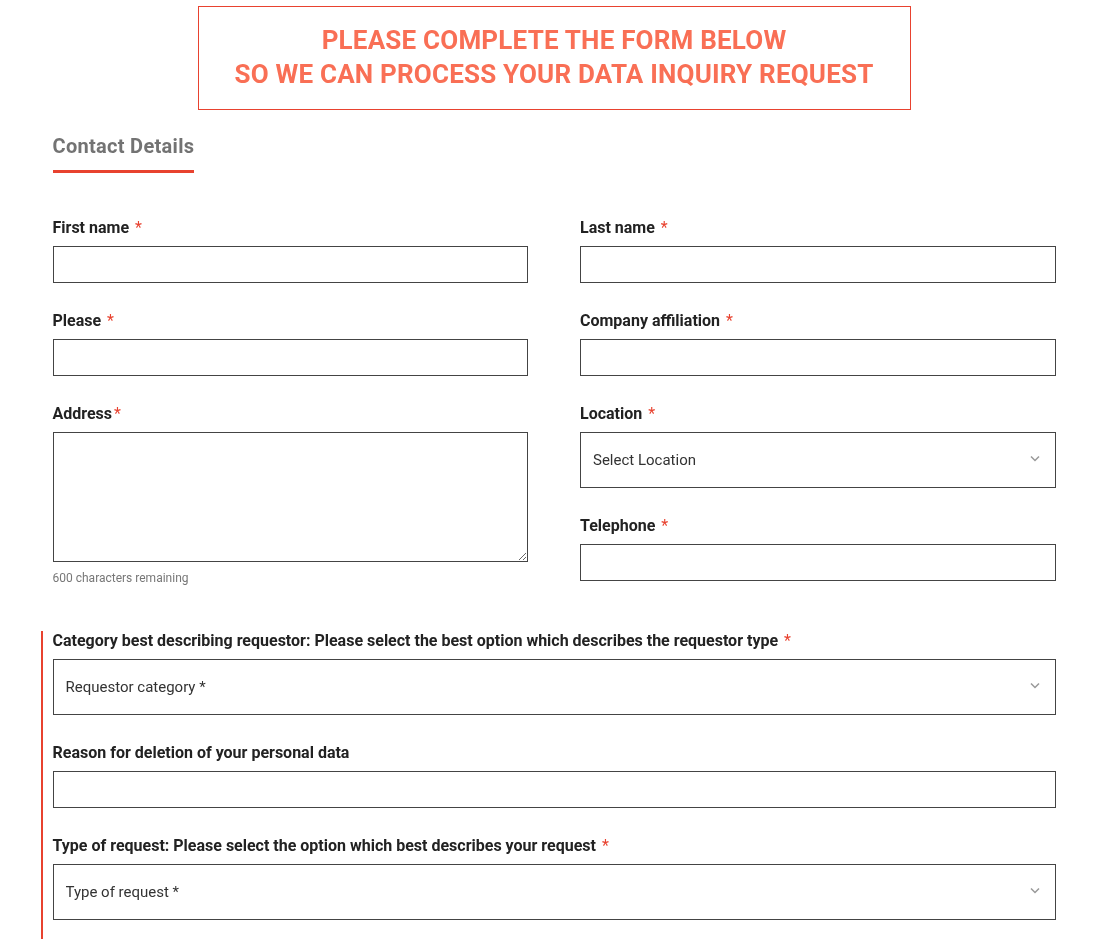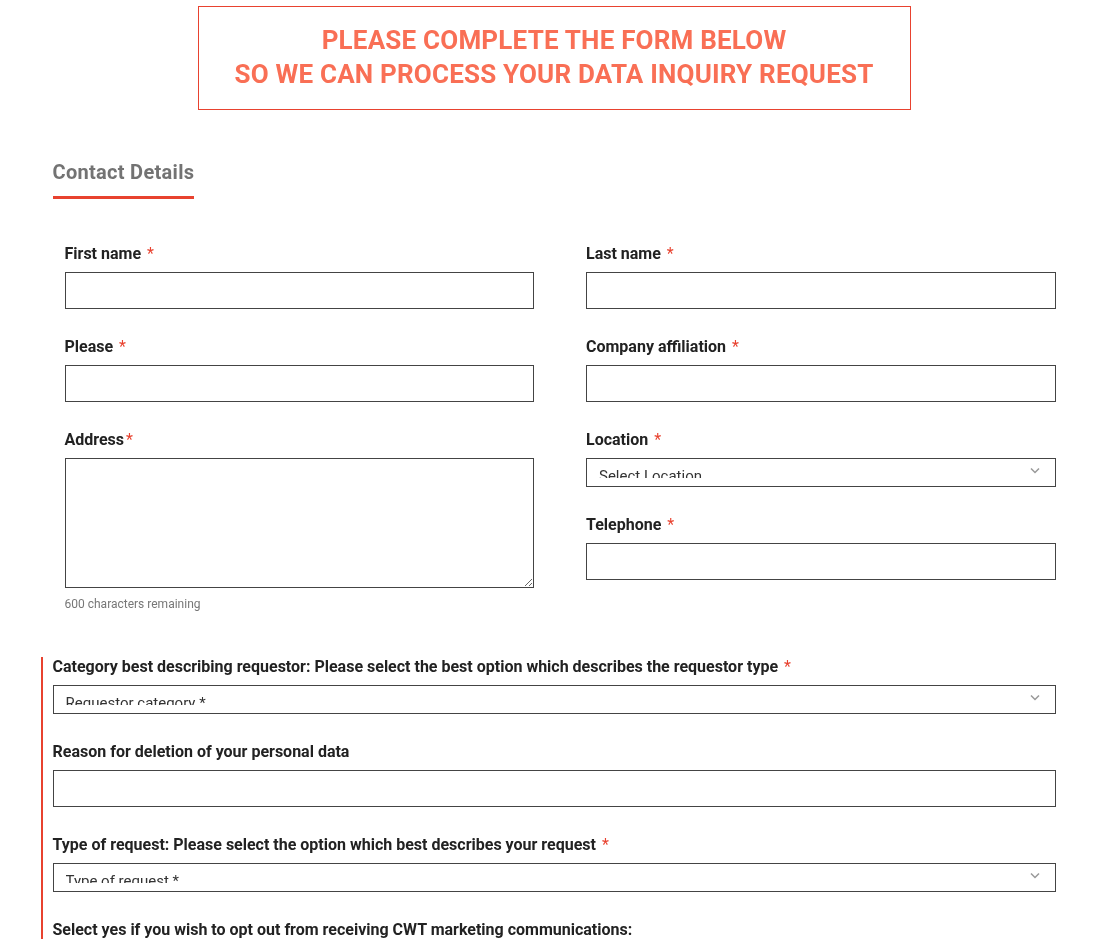--- a/index.html
+++ b/index.html
@@ -12,21 +12,21 @@
       background: #fff;
       padding: 6px 0;
     }
     .container {
       max-width: 1077px;
       margin: 0 auto;
       padding: 0 37px;
     }
     .header-box {
       border: 1px solid #e8422f;
-      margin: 0 auto 50px;
+      margin: 0 auto 24px;
       width: 713px;
       padding: 17px 20px;
       text-align: center;
     }
     .header-box h1 {
       color: #f96f55;
       font-size: 26px;
       font-weight: 700;
       line-height: 1.3;
       letter-spacing: 0.2px;
@@ -37,21 +37,20 @@
       color: #737373;
       letter-spacing: 0.3px;
       display: inline-block;
       border-bottom: 3px solid #e8422f;
       padding-bottom: 12px;
       margin-bottom: 45px;
     }
     .form-grid {
       display: flex;
       gap: 52px;
-      margin-left: 12px;
     }
     .form-col {
       flex: 1;
     }
     .form-group {
       margin-bottom: 28px;
     }
     .form-label {
       display: block;
       font-size: 16px;
@@ -74,21 +73,21 @@
       color: #333;
     }
     .form-input {
       height: 37px;
     }
     .form-textarea {
       height: 130px;
       resize: both;
     }
     .form-select {
-      height: 29px;
+      height: 56px;
       appearance: none;
       -webkit-appearance: none;
       -moz-appearance: none;
       padding-right: 40px;
     }
     .select-wrapper {
       position: relative;
     }
     .select-wrapper::after {
       content: "";

